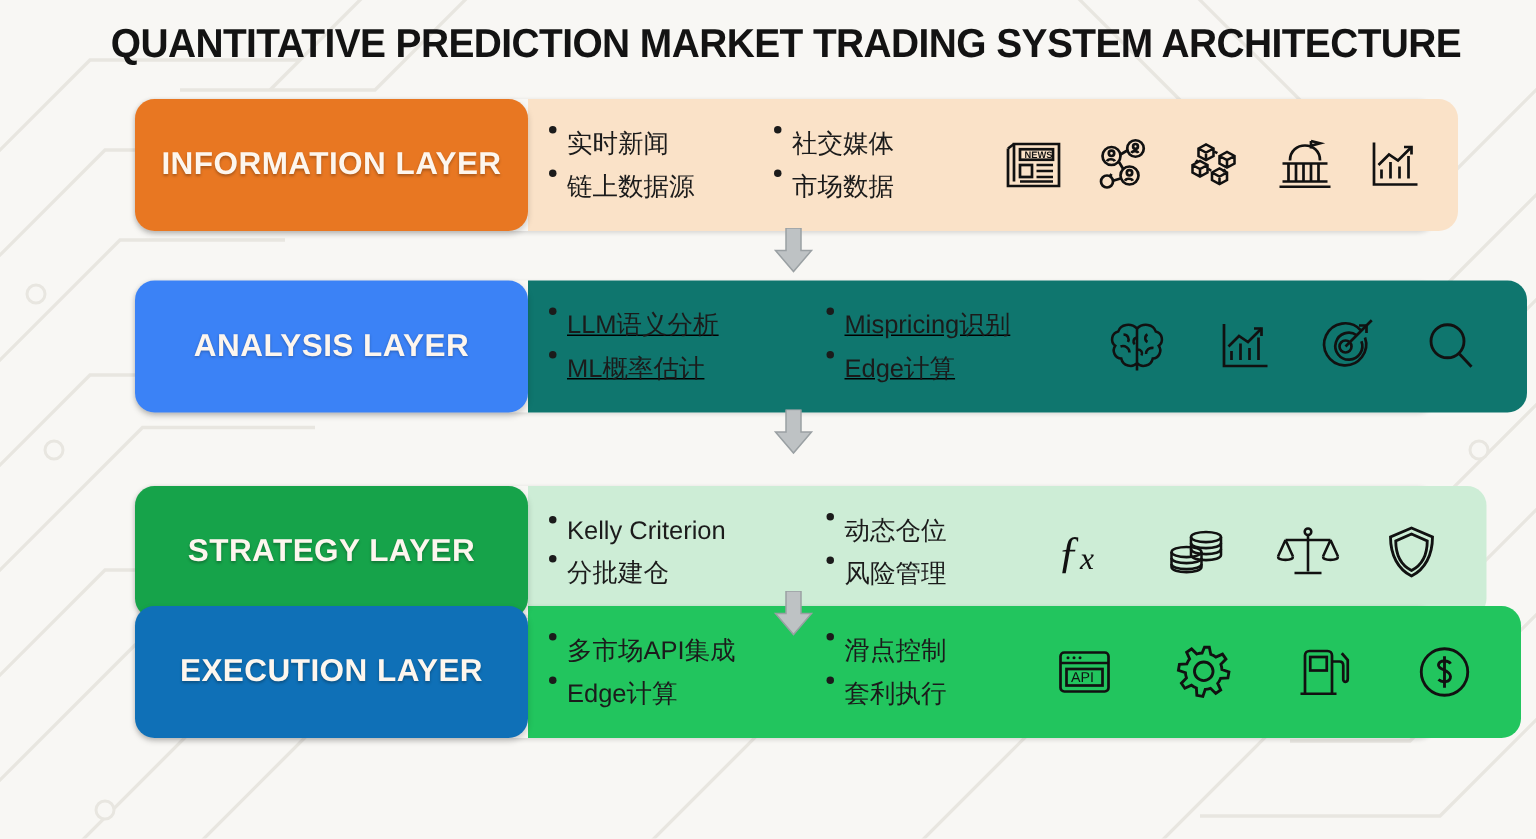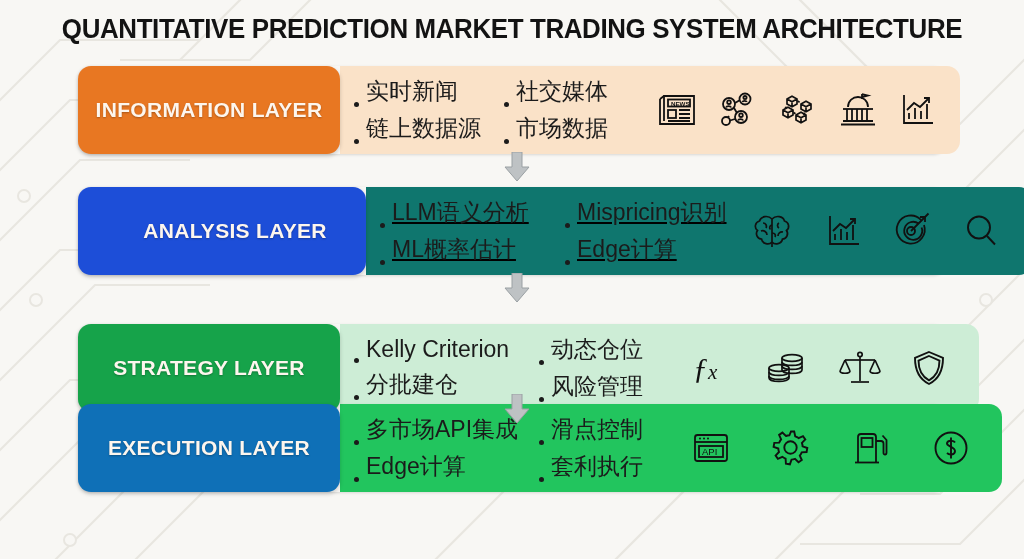--- a/index.html
+++ b/index.html
@@ -3,21 +3,21 @@
 <meta charset="utf-8">
 <style>
   html,body{margin:0;padding:0;}
   body{
     width:1024px;height:559px;overflow:hidden;
     background:#f7f7f4;
     font-family:"Liberation Sans","DejaVu Sans",sans-serif;
     position:relative;
   }
   #circuit-bg{position:absolute;inset:0;width:1024px;height:559px;z-index:0;pointer-events:none;}
-  .page{position:relative;z-index:2;width:956px;height:559px;}
+  .page{position:relative;z-index:2;width:956px;height:559px;margin-left:12px;}
 
   .title{
     position:absolute;top:14px;left:0;width:1024px;
     text-align:center;
     font-size:27px;font-weight:bold;letter-spacing:-0.4px;
     color:#131313;
     font-family:"Liberation Sans","DejaVu Sans",sans-serif;
     transform:scaleX(0.96);
   }
 
@@ -43,39 +43,39 @@
     border-radius:0 13px 13px 0;
     padding-left:14px;
     box-sizing:border-box;
   }
   .bullets{
     display:flex;flex-direction:column;justify-content:center;
     gap:6px;width:150px;
   }
   .bullets.wide{width:185px;}
   .bullet{
-    display:flex;align-items:flex-end;gap:7px;
-    font-size:23px;color:#1b1b1b;white-space:nowrap;
+    display:flex;align-items:flex-start;gap:7px;
+    font-size:17px;color:#1b1b1b;white-space:nowrap;
     font-family:"Liberation Sans","DejaVu Sans",sans-serif;
   }
   .dot{width:5px;height:5px;border-radius:50%;background:#1b1b1b;flex:0 0 5px;}
   .icons{
     display:flex;align-items:center;gap:16px;
     margin-left:auto;margin-right:22px;
   }
   .icons svg{display:block;}
 
   .arrow{
     position:absolute;left:503px;width:28px;height:30px;z-index:2;
   }
 
   
   .l-info .layer-label{background:#E87722;}
   .l-info .layer-body{background:#FAE2C8;}
-  .l-analysis .layer-label{background:#1d4ed8;padding-left:26px;}
+  .l-analysis .layer-label{background:#3b82f6;}
   .l-analysis .layer-body{background:#0f766e;text-decoration:underline;}
   .l-strategy .layer-label{background:#16A34A;}
   .l-strategy .layer-body{background:#CDEDD6;}
   .l-exec .layer-label{background:#0F70B7;}
   .l-exec .layer-body{background:#22c55e;}
 </style>
 </head>
 <body>
 
 <svg id="circuit-bg" viewBox="0 0 1024 559" xmlns="http://www.w3.org/2000/svg">

